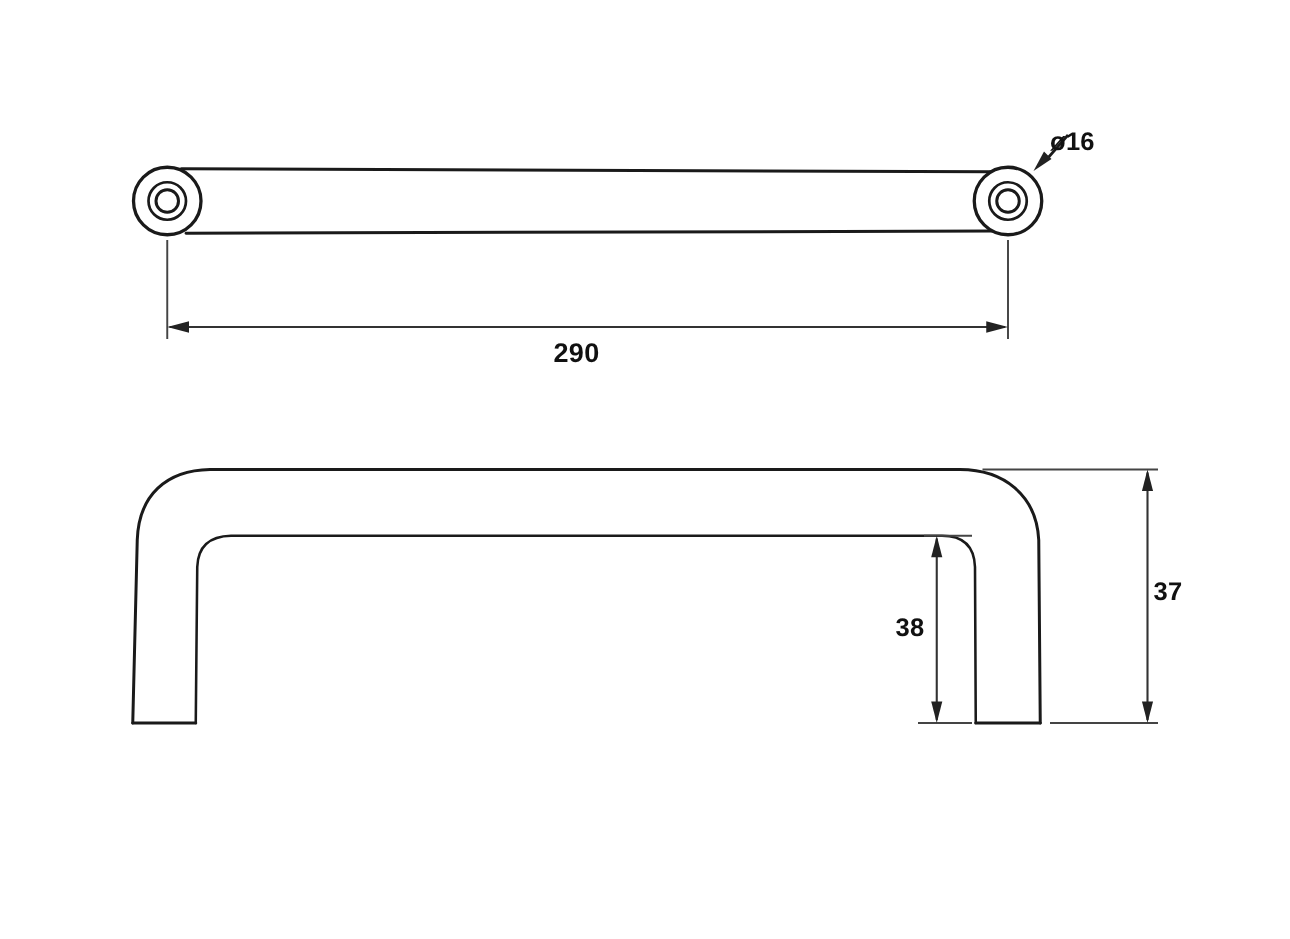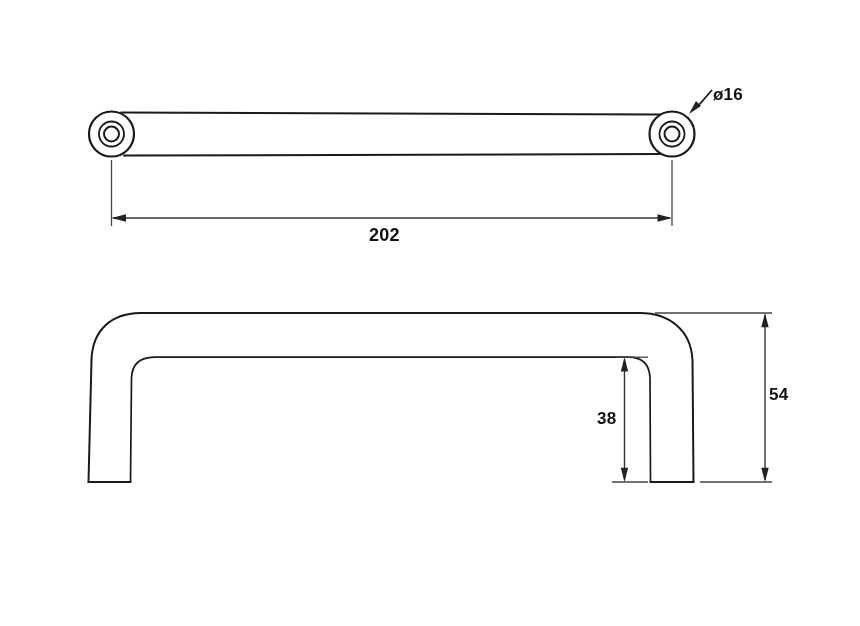--- a/index.html
+++ b/index.html
@@ -86,21 +86,20 @@
   }
   #label-202 {
     left: 369px;
     top: 226px;
     font-size: 18px;
   }
   #label-d16 {
     left: 700px;
     top: 86px;
     font-size: 17px;
-    margin-left: 13px;
   }
   #label-38 {
     left: 597px;
     top: 410px;
     font-size: 17px;
     text-align: center;
   }
   #label-54 {
     left: 769px;
     top: 386px;
@@ -172,21 +171,21 @@
       <line class="dim-line" x1="624.5" y1="359" x2="624.5" y2="480"></line>
       <path class="arrow-fill" d="M 624.5,357.2 L 620.8,371.5 L 628.2,371.5 Z"></path>
       <path class="arrow-fill" d="M 624.5,482 L 620.8,467.7 L 628.2,467.7 Z"></path>
 
       <line class="dim-line" x1="765" y1="315" x2="765" y2="480"></line>
       <path class="arrow-fill" d="M 765,313 L 761.3,327.3 L 768.7,327.3 Z"></path>
       <path class="arrow-fill" d="M 765,482 L 761.3,467.7 L 768.7,467.7 Z"></path>
     </g>
   </svg>
 
-  <div class="dim-label" id="label-202">202</div>
+  <div class="dim-label" id="label-202">290</div>
 
   <div class="dim-label" id="label-d16">ø16</div>
 
   <div class="dim-label" id="label-38">38</div>
 
-  <div class="dim-label" id="label-54">54</div>
+  <div class="dim-label" id="label-54">37</div>
 
 </div>
 
 </body></html>

